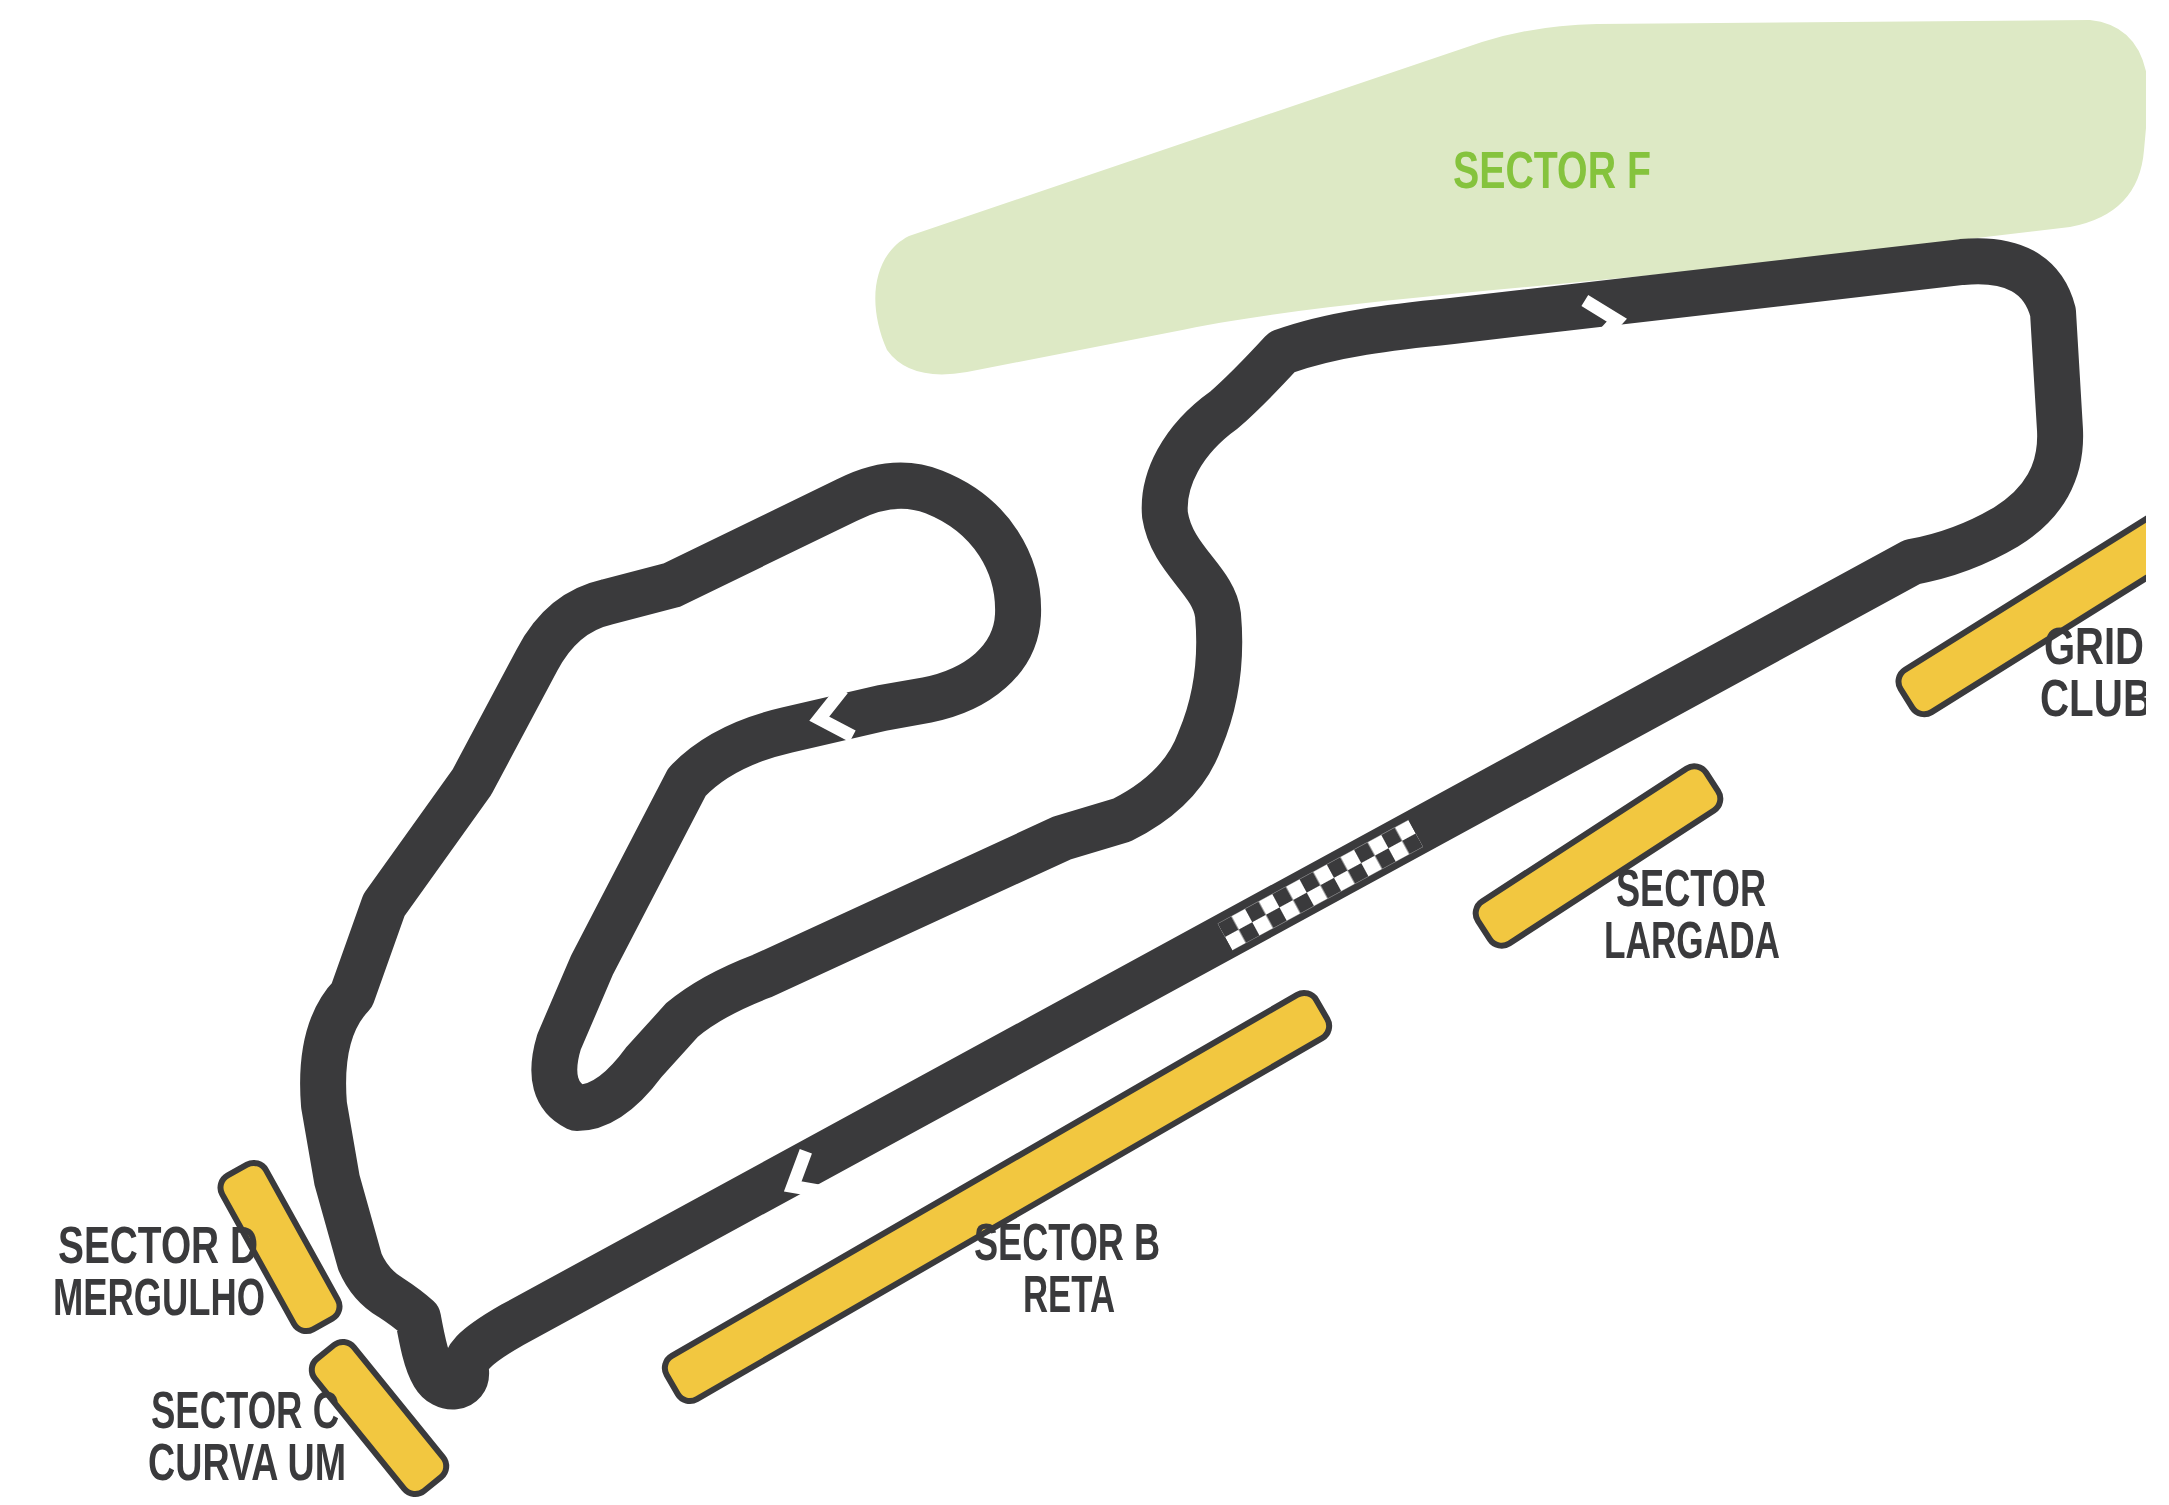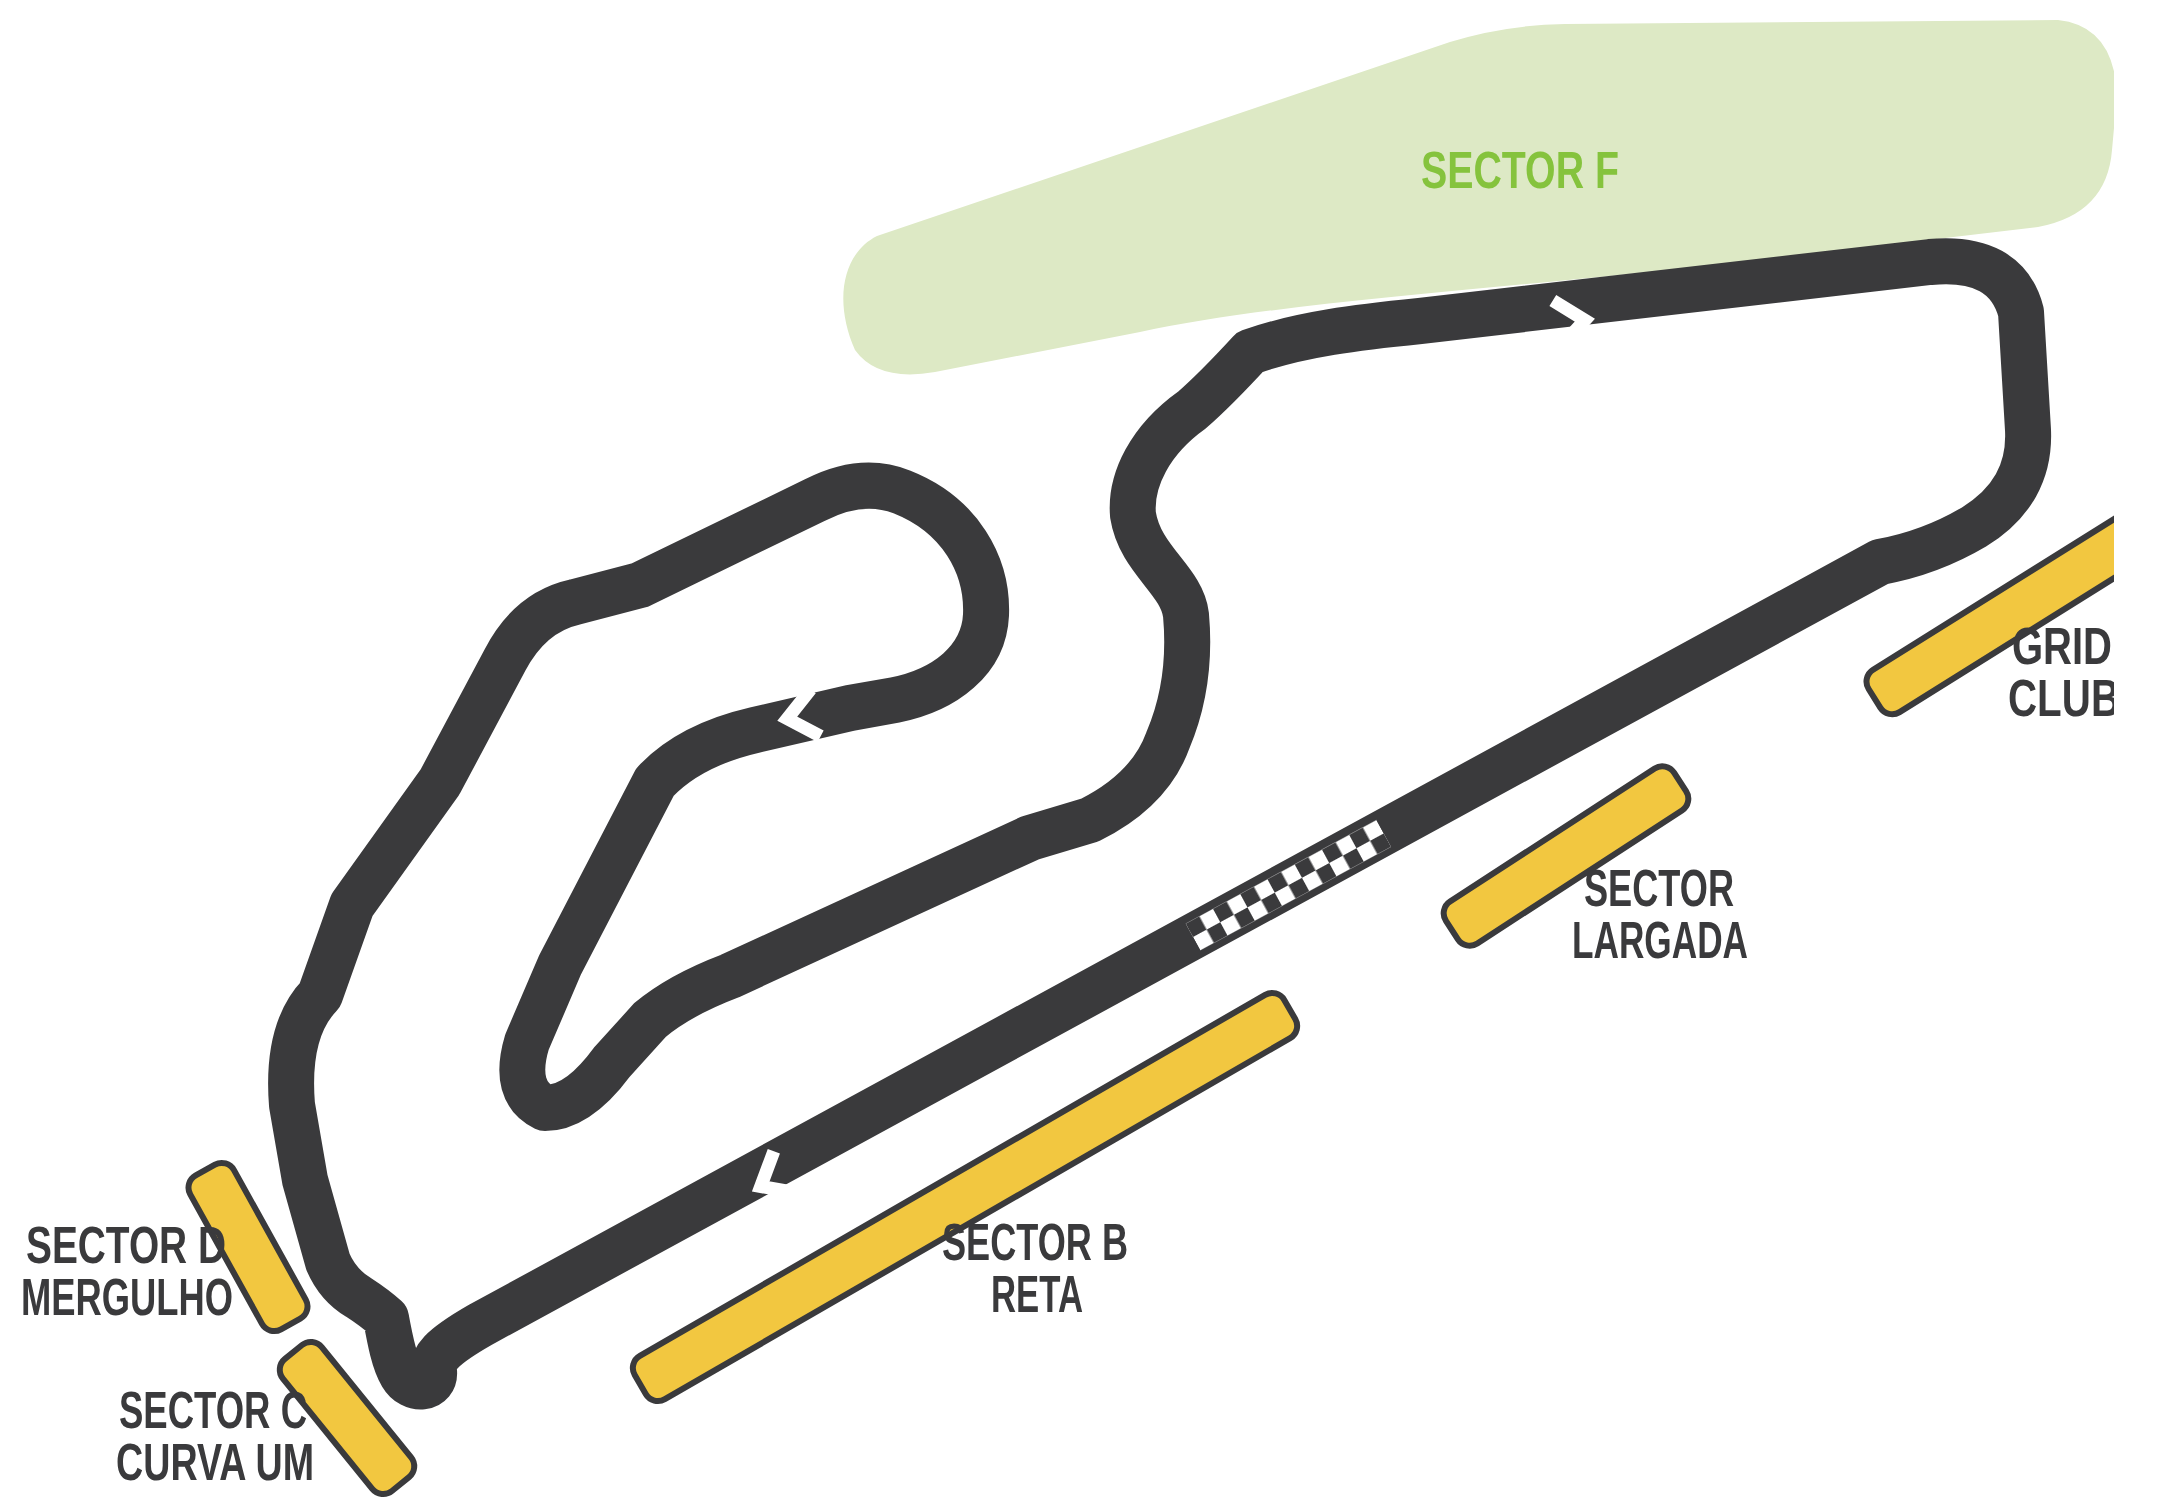--- a/index.html
+++ b/index.html
@@ -2,20 +2,21 @@
 <html><head>
 <meta charset="utf-8">
 <style>
   html,body{margin:0;padding:0;background:#ffffff;}
   .stage{
     position:relative;
     width:2114px;height:1505px;
     background:#ffffff;
     font-family:"Liberation Sans","DejaVu Sans",sans-serif;
     overflow:hidden;
+    padding-left:32px;
   }
   svg{display:block;}
   text{
     font-family:"Liberation Sans","DejaVu Sans",sans-serif;
     font-weight:bold;
     fill:#3a3a3c;
   }
   .zone-label{fill:#85c33d;}
   .seat-bar{cursor:pointer;}
   .zone{cursor:pointer;}

